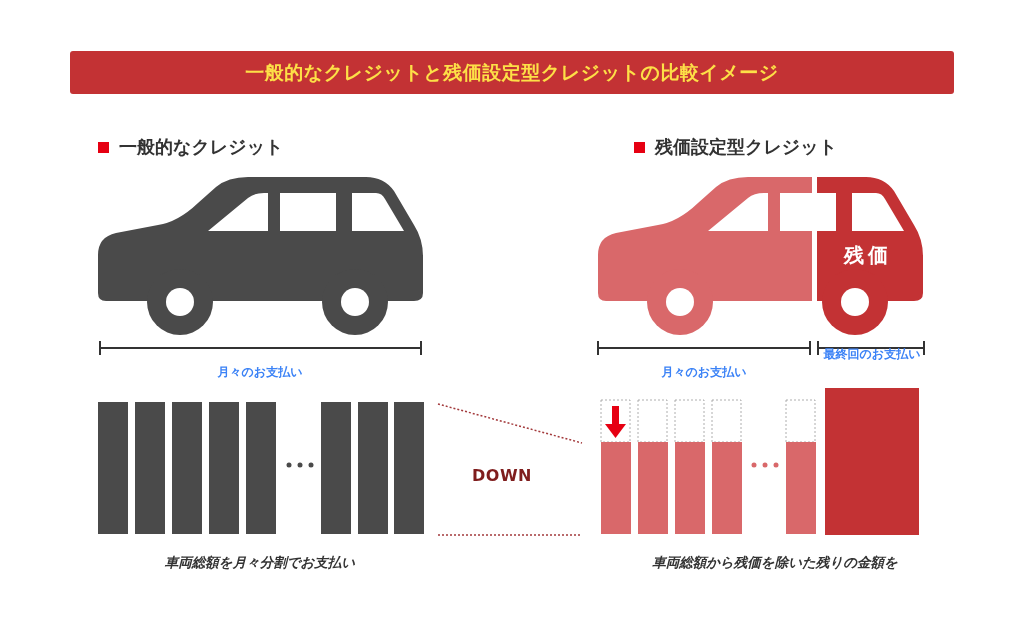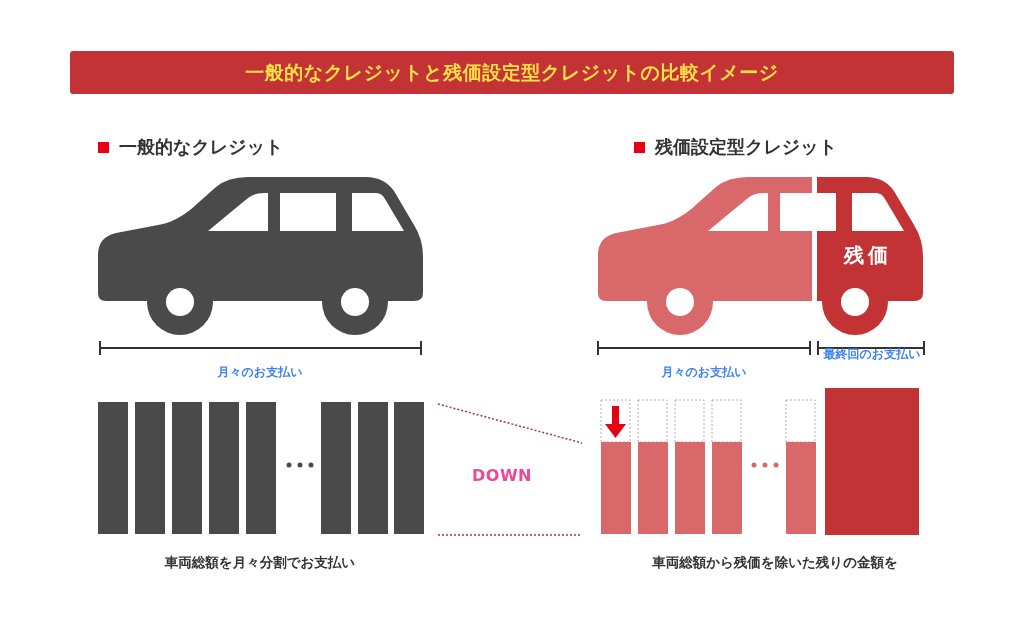--- a/index.html
+++ b/index.html
@@ -5,23 +5,23 @@
   html, body { margin: 0; padding: 0; background: #ffffff; }
   body { width: 1024px; height: 634px; position: relative; overflow: hidden;
          font-family: "DejaVu Sans", "Liberation Sans", sans-serif; }
   .banner { position: absolute; left: 70px; top: 51px; width: 884px; height: 43px;
             background: #c33234; border-radius: 3px; display: flex; align-items: center; justify-content: center; }
   .banner span { color: #fde047; font-weight: bold; font-size: 19px; letter-spacing: 0.5px; }
   .heading { position: absolute; display: flex; align-items: center; color: #333333;
              font-size: 18px; font-weight: bold; }
   .heading .sq { width: 11px; height: 11px; background: #e60012; margin-right: 10px; }
   .label { position: absolute; font-size: 12px; color: #3b82f6; font-weight: bold; text-align: center; }
-  .caption { position: absolute; font-size: 13.5px; color: #333333; font-weight: bold; text-align: center; line-height: 20px; }
+  .caption { position: absolute; font-size: 13.5px; color: #333333; font-weight: bold; text-align: center; line-height: 20px; font-style: italic; }
   svg { position: absolute; left: 0; top: 0; }
-  .down { position: absolute; left: 472px; top: 466px; color: #ec4899; font-weight: bold; font-size: 16px; letter-spacing: 0.5px; }
+  .down { position: absolute; left: 472px; top: 466px; color: #7f1d1d; font-weight: bold; font-size: 16px; letter-spacing: 0.5px; }
 </style>
 </head>
 <body>
 
 <div class="banner">
   <span>一般的なクレジットと残価設定型クレジットの比較イメージ</span>
 </div>
 
 <div class="heading" style="left:98px; top:135px;">
   <span class="sq"></span>

